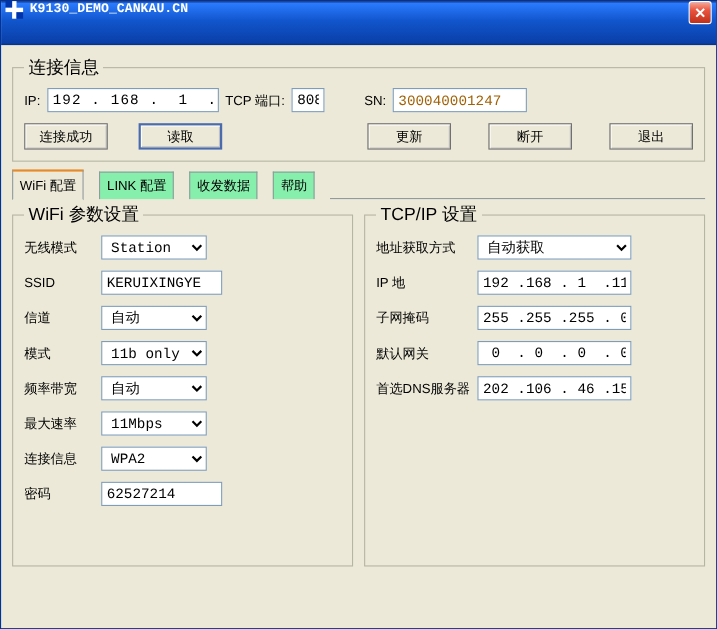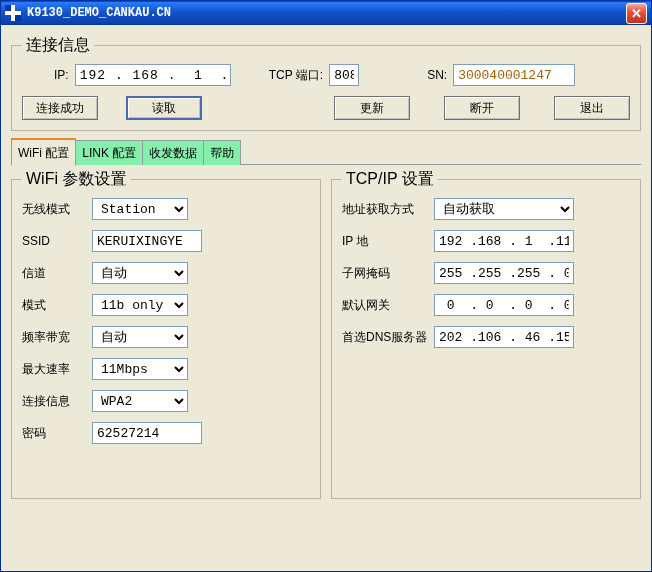--- a/index.html
+++ b/index.html
@@ -1,39 +1,39 @@
 <!DOCTYPE html>
 <html><head>
 <meta charset="utf-8">
 <style>
   *{box-sizing:border-box;}
   body{margin:0;padding:0;font-family:"SimSun","宋体",Tahoma,sans-serif;font-size:12px;background:#fff;}
   .window{width:652px;height:572px;border:1px solid #003399;background:#ece9d8;display:flex;flex-direction:column;}
-  .title-bar{height:24px;background:linear-gradient(to bottom,#0a246a 0%,#2a7bff 5%,#1155cc 45%,#0a3fa8 95%,#072f80 100%);display:flex;align-items:center;padding:0 4px;color:#fff;}
+  .title-bar{height:40px;background:linear-gradient(to bottom,#0a246a 0%,#2a7bff 5%,#1155cc 45%,#0a3fa8 95%,#072f80 100%);display:flex;padding:0 4px;color:#fff;}
   .title-icon{width:16px;height:16px;margin-right:6px;position:relative;}
   .title-icon::before,.title-icon::after{content:"";position:absolute;background:#fff;}
   .title-icon::before{left:6px;top:0;width:4px;height:16px;}
   .title-icon::after{left:0;top:6px;width:16px;height:4px;}
   .title-icon .q1{position:absolute;left:0;top:0;width:6px;height:6px;background:#0033aa;}
   .title-icon .q2{position:absolute;right:0;bottom:0;width:6px;height:6px;background:#0033aa;}
   .title-text{font-weight:bold;font-size:12px;flex:1;font-family:"Courier New",monospace;letter-spacing:0px;}
   .close-btn{width:21px;height:21px;background:linear-gradient(to bottom,#f8a896,#e8533e 40%,#c0301a);border:1px solid #fff;border-radius:3px;display:flex;align-items:center;justify-content:center;color:#fff;font-weight:bold;font-size:13px;font-family:Tahoma,sans-serif;cursor:pointer;}
   .client{flex:1;padding:10px 10px 10px 10px;}
   fieldset{border:1px solid #b7b4a3;margin:0 0 10px 0;padding:8px 10px 10px 10px;}
   legend{padding:0 4px;font-size:16px;}
   .conn-row{display:flex;align-items:center;gap:6px;margin-bottom:10px;}
-  .conn-row .lbl{white-space:nowrap;margin-left:32px;}
+  .conn-row .lbl{white-space:nowrap;}
   input.txt,select.sel{font-family:"Courier New",monospace;font-size:13px;height:22px;border:1px solid #7f9db9;background:#fff;padding:0 4px;}
   input.txt.disabled{color:#a16207;}
   .ip-inp{width:156px;letter-spacing:1px;text-align:left;}
   .port-inp{width:30px;}
   .sn-inp{width:122px;color:#a8a8a8;}
   .btn{height:24px;min-width:76px;background:#ece9d8;border:1px solid #707070;box-shadow:inset 1px 1px 0 #fff,inset -1px -1px 0 #c0c0c0;font-size:12px;cursor:pointer;padding:0 10px;}
   .btn.primary{border:2px solid #4a6cae;}
-  .tabs{display:flex;align-items:flex-end;height:24px;margin-bottom:4px;}
+  .tabs{display:flex;align-items:flex-end;height:24px;margin-bottom:4px;gap:15px;}
   .tab{padding:4px 6px 3px 6px;border:1px solid #919b9c;border-bottom:none;background:#86efac;margin-right:-1px;font-size:12px;cursor:pointer;position:relative;}
   .tab.active{background:#ece9d8;z-index:2;border-bottom:1px solid #ece9d8;margin-bottom:-1px;padding-top:5px;border-top:2px solid #e68b2c;}
   .tab-line{flex:1;border-bottom:1px solid #919b9c;height:100%;}
   .panels{display:flex;gap:10px;}
   .panels fieldset{flex:1;margin-bottom:0;min-height:330px;}
   .form-row{display:flex;align-items:center;margin-bottom:10px;}
   .form-row .flabel{width:70px;white-space:nowrap;}
   .panels .right .flabel{width:92px;}
   .sel{width:116px;height:22px;background:#fff;}
   .txt.small{width:110px;}

